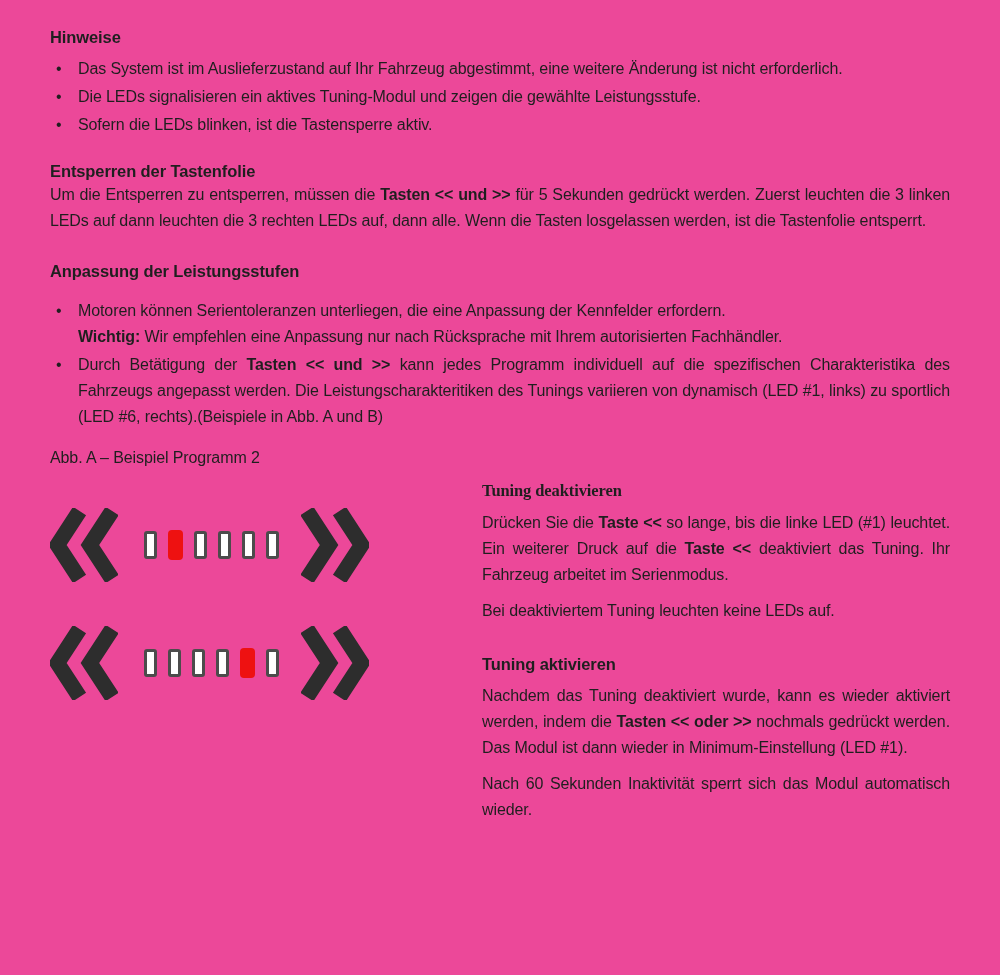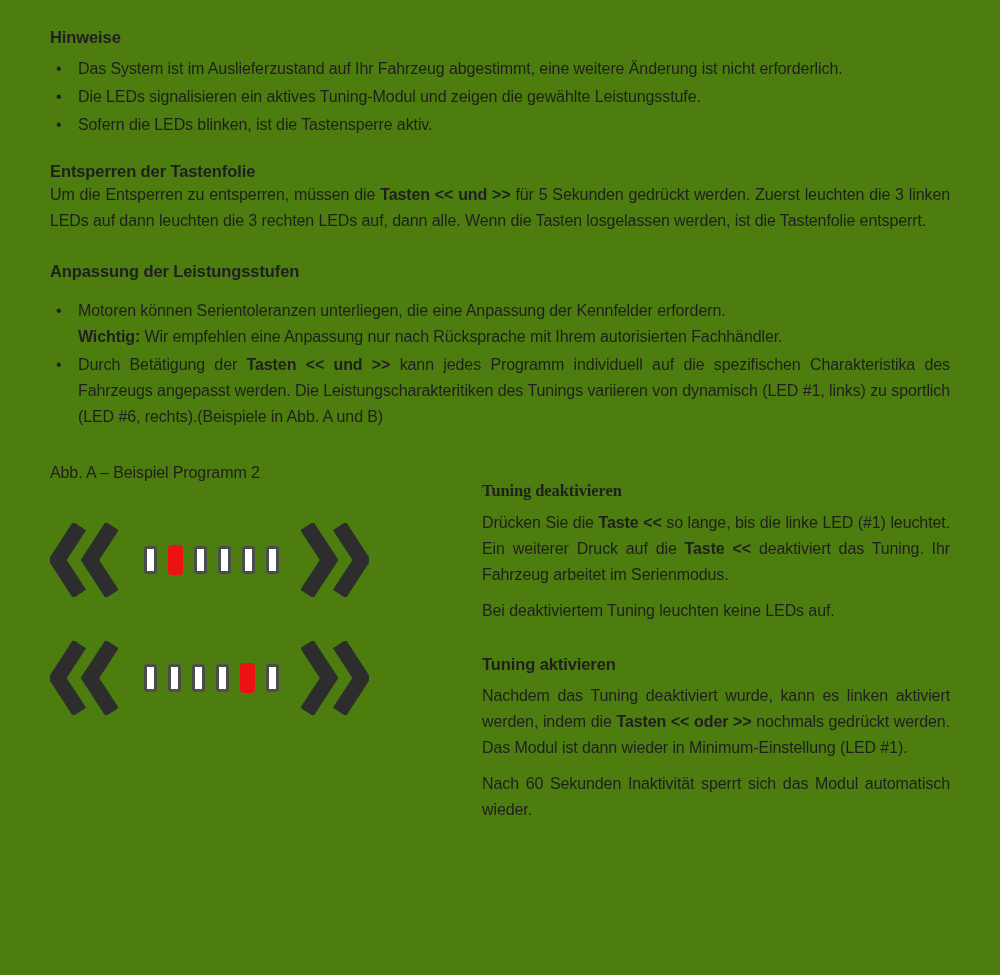--- a/index.html
+++ b/index.html
@@ -8,38 +8,38 @@
     --led-outline:#4c4c4c;
     --led-active:#ee1111;
   }
   html,body{margin:0;padding:0;background:#ffffff;}
   .page{
     width:1000px;height:975px;box-sizing:border-box;
     padding:26px 50px 10px 50px;
     font-family:"Liberation Sans","DejaVu Sans",sans-serif;
     font-size:16px;line-height:26px;color:var(--text);
     letter-spacing:-0.1px;
-    overflow:hidden;background:#4d7c0f;
+    overflow:hidden;background:#ec4899;
   }
   h2{font-size:16.5px;line-height:22px;margin:0;font-weight:bold;}
   p{margin:0;}
   .just{text-align:justify;}
   ul.bullets{list-style:none;margin:0;padding:0;}
   ul.bullets>li{position:relative;padding-left:28px;}
   ul.bullets>li+li{margin-top:2px;}
   ul.bullets .bullet{position:absolute;left:6px;top:0;}
   .sec2-head{margin-top:22px;}
   .sec2-p1{margin-top:26px;}
   .sec3-head{margin-top:26px;}
   .sec3-li1{margin-top:16px;}
   .sec3-li2{margin-top:14px;}
   .columns{display:flex;margin-top:14px;}
   .col-left{width:432px;flex:0 0 432px;}
   .col-right{flex:1;}
-  .fig-label{margin-top:16px;}
+  .fig-label{margin-top:1px;}
   .fig-label-b{margin-top:86px;}
   .fig{display:flex;align-items:center;margin-top:28px;height:92px;}
   .fig-b{margin-top:26px;}
   .chevron{width:68px;height:74px;color:var(--chevron);flex:0 0 auto;}
   .led-row{display:flex;align-items:center;gap:11px;margin:0 22px 0 26px;}
   .led{
     width:13px;height:28px;box-sizing:border-box;
     border:3.5px solid var(--led-outline);border-radius:3px;background:#ffffff;
   }
   .led.led-on{
@@ -133,18 +133,18 @@
         </svg>
       </div>
     </div>
 
     <div class="col-right">
       <h2 class="rc-head">Tuning deaktivieren</h2>
       <p class="just rc-p"><span>Drücken Sie die </span><strong>Taste &lt;&lt;</strong><span> so lange, bis die linke LED (#1) leuchtet. Ein weiterer Druck auf die </span><strong>Taste &lt;&lt;</strong><span> deaktiviert das Tuning. Ihr Fahrzeug arbeitet im Serienmodus.</span></p>
       <p class="rc-p2">Bei deaktiviertem Tuning leuchten keine LEDs auf.</p>
 
       <h2 class="rc-head2">Tuning aktivieren</h2>
-      <p class="just rc-p"><span>Nachdem das Tuning deaktiviert wurde, kann es linken aktiviert werden, indem die </span><strong>Tasten &lt;&lt; oder &gt;&gt;</strong><span> nochmals gedrückt werden. Das Modul ist dann wieder in Minimum-Einstellung (LED #1).</span></p>
+      <p class="just rc-p"><span>Nachdem das Tuning deaktiviert wurde, kann es wieder aktiviert werden, indem die </span><strong>Tasten &lt;&lt; oder &gt;&gt;</strong><span> nochmals gedrückt werden. Das Modul ist dann wieder in Minimum-Einstellung (LED #1).</span></p>
       <p class="just rc-p2">Nach 60 Sekunden Inaktivität sperrt sich das Modul automatisch wieder.</p>
     </div>
 
   </div>
 </div>
 
 </body></html>

